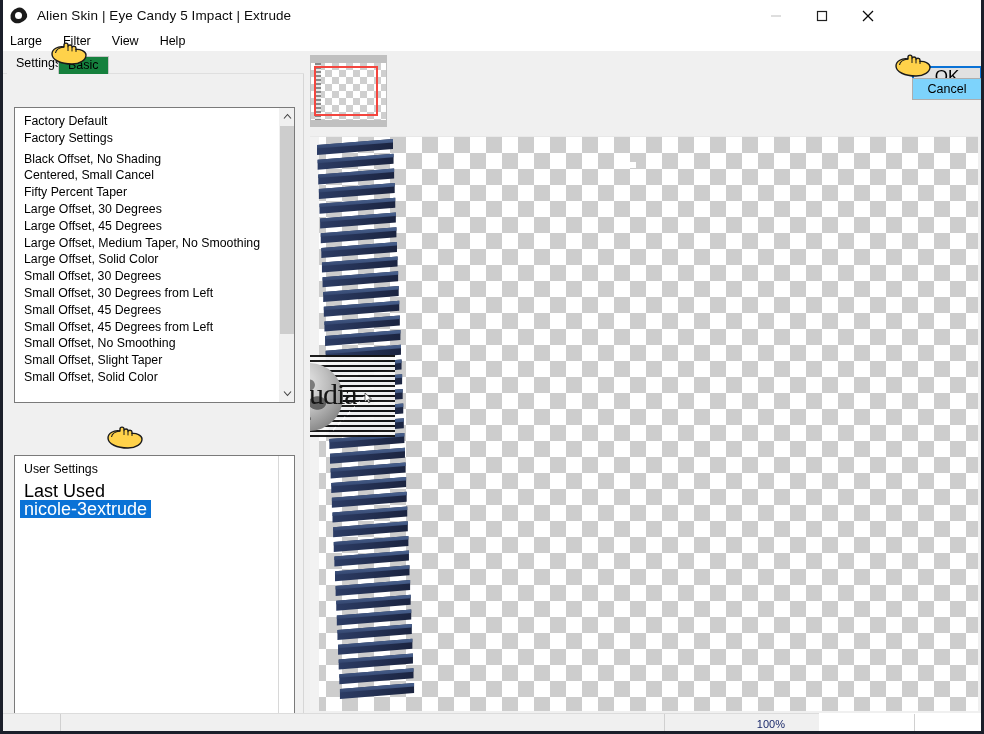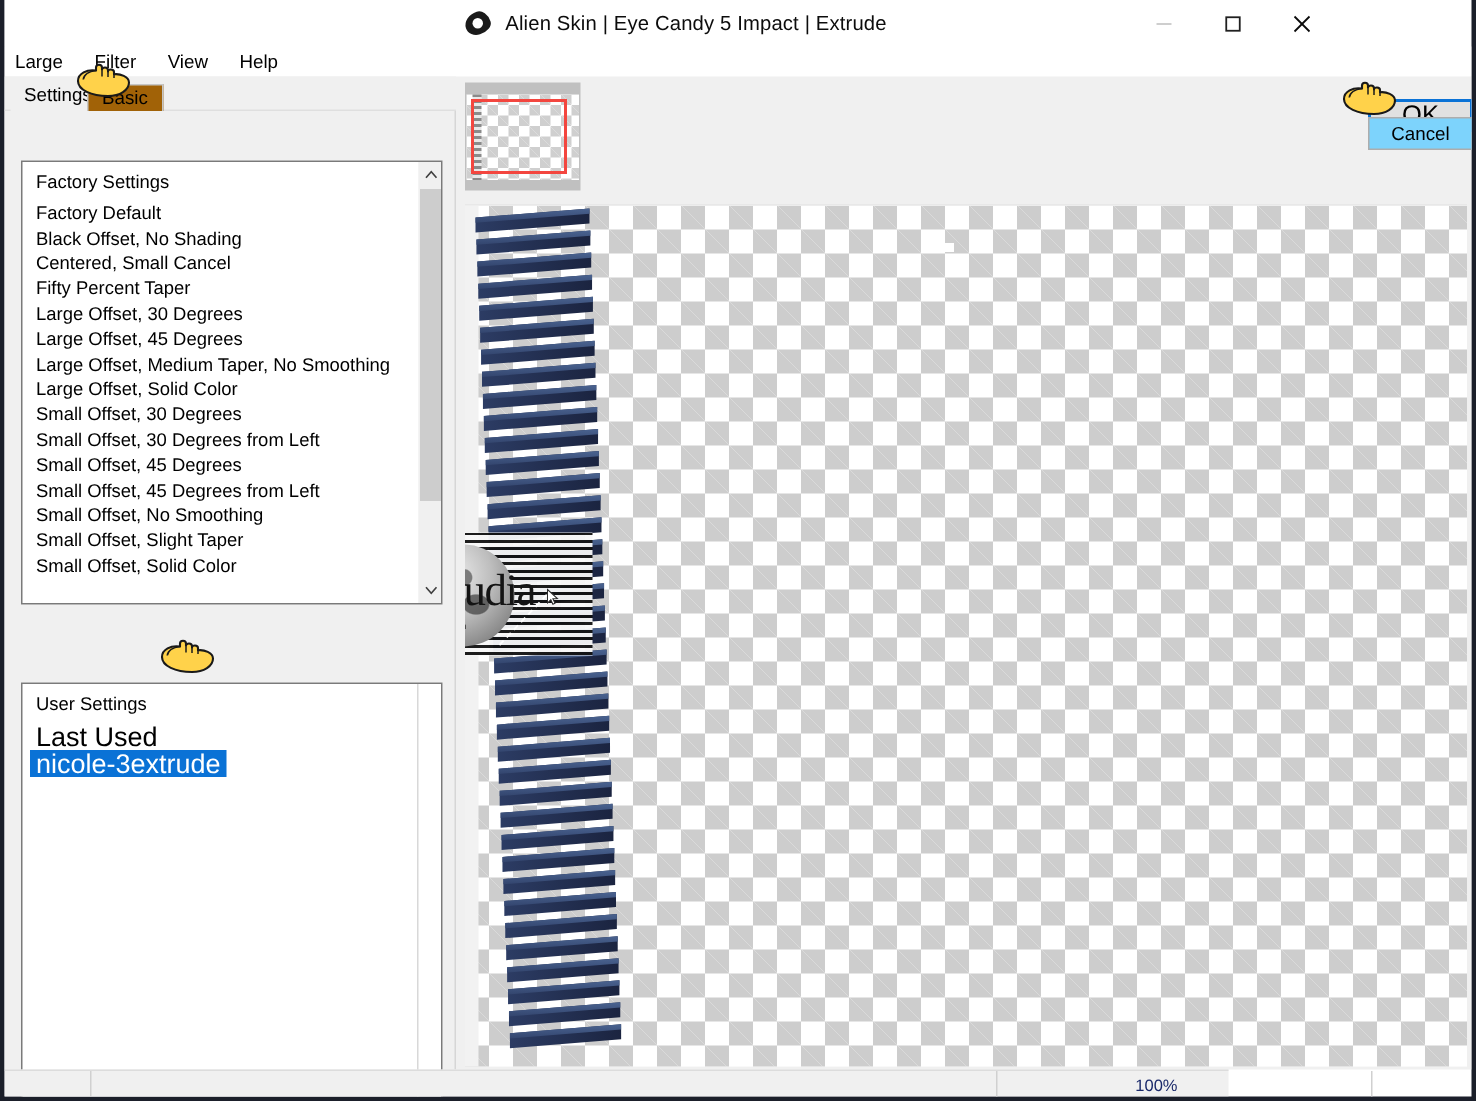--- a/index.html
+++ b/index.html
@@ -27,21 +27,21 @@
     border-bottom: 3px solid #1b1f2a;
     border-top: 0;
     overflow: hidden;
   }
 
   
   #titlebar {
     position: absolute; left: 0; top: 0;
     width: 888px; height: 31px;
     background: #ffffff;
-    display: flex; align-items: center; justify-content: center;
+    display: flex; align-items: center;
   }
   #title-icon {
     width: 22px; height: 22px;
     margin-left: 5px; margin-right: 7px;
     position: relative; flex: 0 0 auto;
   }
   #title-icon .eye-outer {
     position: absolute; left: 2px; top: 3px;
     width: 17px; height: 15px;
     background: #1a1a1a;
@@ -107,21 +107,21 @@
     color: #000;
     white-space: nowrap;
   }
   .tab.active {
     left: 4px;
     background: #f0f0f0;
     border: none;
   }
   .tab.inactive {
     left: 55px;
-    background: #a16207;
+    background: #15803d;
     border: 1px solid #c6c6c6;
     border-bottom: none;
     top: 5px;
     height: 19px;
     line-height: 17px;
   }
 
   #panel-body {
     position: absolute; left: 0; top: 23px;
     width: 301px; height: 639px;
@@ -468,22 +468,22 @@
 
     <div id="tabstrip">
       <div class="tab active">Settings</div>
       <div class="tab inactive">Basic</div>
     </div>
 
     <div id="panel-body">
 
       <div id="factory-list">
         <div id="factory-list-inner">
+          <div class="fs-row">Factory Default</div>
           <div class="fs-row header">Factory Settings</div>
-          <div class="fs-row">Factory Default</div>
           <div class="fs-row">Black Offset, No Shading</div>
           <div class="fs-row">Centered, Small Cancel</div>
           <div class="fs-row">Fifty Percent Taper</div>
           <div class="fs-row">Large Offset, 30 Degrees</div>
           <div class="fs-row">Large Offset, 45 Degrees</div>
           <div class="fs-row">Large Offset, Medium Taper, No Smoothing</div>
           <div class="fs-row">Large Offset, Solid Color</div>
           <div class="fs-row">Small Offset, 30 Degrees</div>
           <div class="fs-row">Small Offset, 30 Degrees from Left</div>
           <div class="fs-row">Small Offset, 45 Degrees</div>

